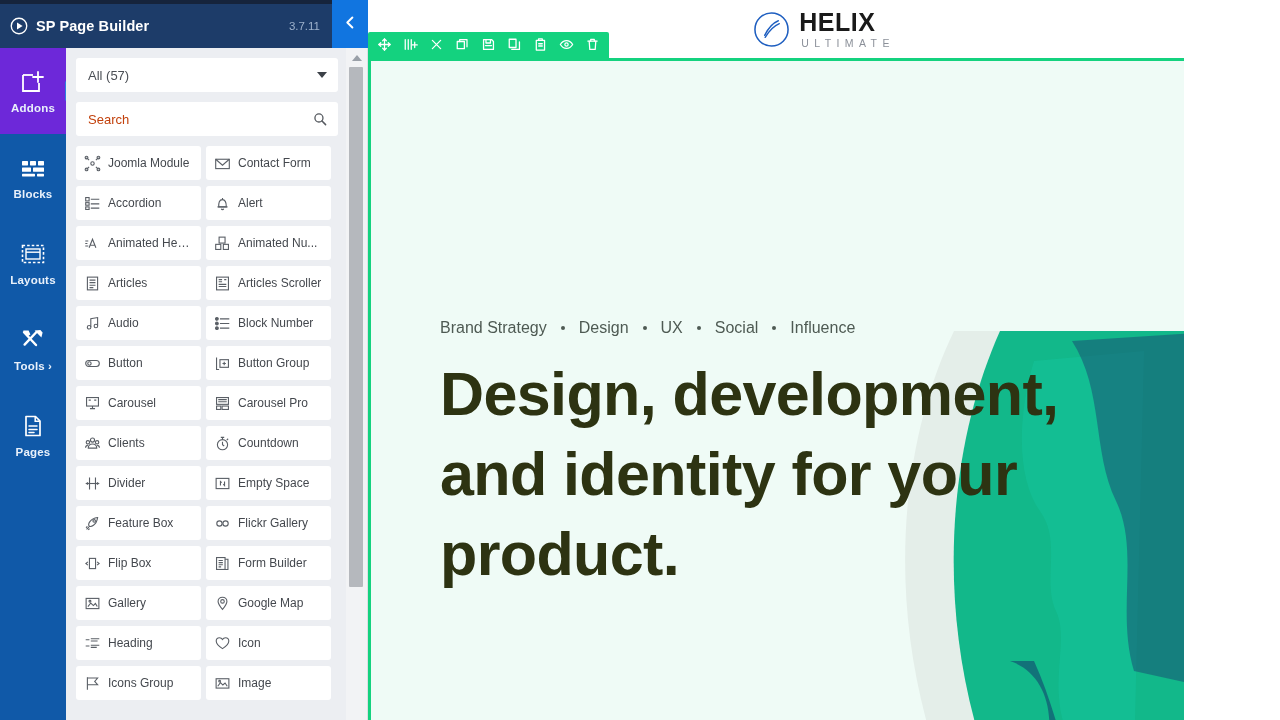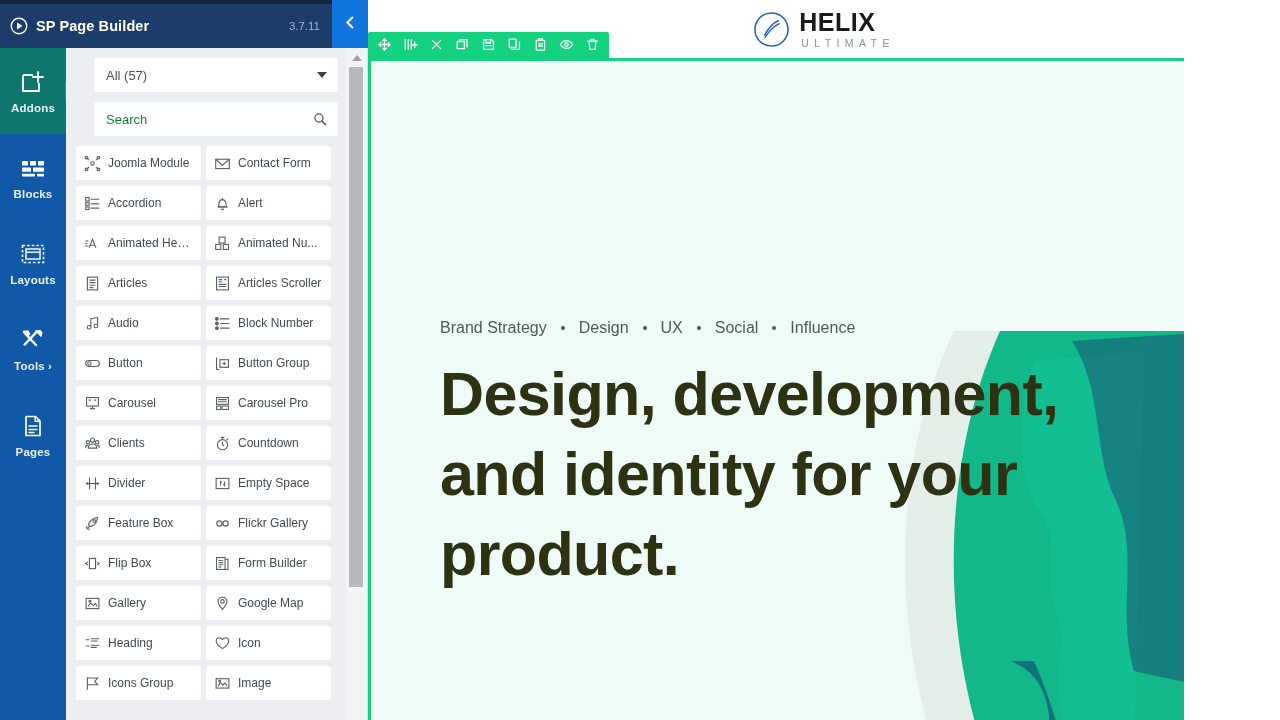--- a/index.html
+++ b/index.html
@@ -44,41 +44,41 @@
   }
   .rail-item {
     position: relative; width: 66px; height: 86px;
     display: flex; flex-direction: column; align-items: center;
     justify-content: center; gap: 7px; cursor: pointer;
   }
   .rail-item .rail-label {
     color: #e9f1fb; font-size: 11.5px; font-weight: bold; letter-spacing: .2px;
     display: flex; align-items: center; gap: 3px;
   }
-  .rail-item.active { background: #0f766e; }
+  .rail-item.active { background: #6d28d9; }
   .rail-item.active::after {
     content: ""; position: absolute; right: -9px; top: 50%;
     transform: translateY(-50%);
     border-top: 10px solid transparent; border-bottom: 10px solid transparent;
     border-left: 10px solid #2d7ee0;
   }
   .rail-icon { width: 26px; height: 26px; display: block; }
 
   
   .panel {
     position: absolute; left: 66px; top: 48px; width: 282px; height: 672px;
     background: #eceef2; overflow: hidden;
   }
   .panel-field {
-    margin: 10px 10px 0 28px; height: 34px; background: #ffffff;
+    margin: 10px 10px 0 10px; height: 34px; background: #ffffff;
     border-radius: 3px; display: flex; align-items: center;
     padding: 0 12px; position: relative;
   }
   .panel-field .ftext { font-size: 13px; color: #4b4f55; }
-  .panel-field .fplaceholder { font-size: 13px; color: #15803d; }
+  .panel-field .fplaceholder { font-size: 13px; color: #c2410c; }
   .panel-field .fright {
     position: absolute; right: 11px; top: 50%; transform: translateY(-50%);
     display: flex; align-items: center;
   }
   .caret {
     width: 0; height: 0; border-left: 5px solid transparent;
     border-right: 5px solid transparent; border-top: 6px solid #3c4148;
   }
 
   .addon-grid {

